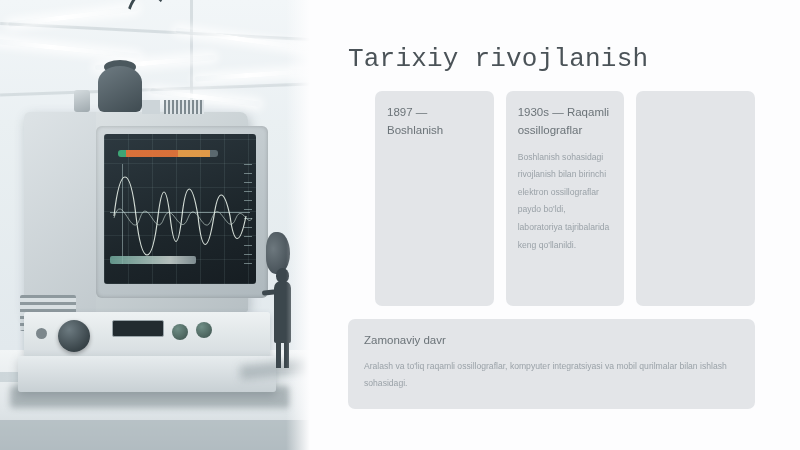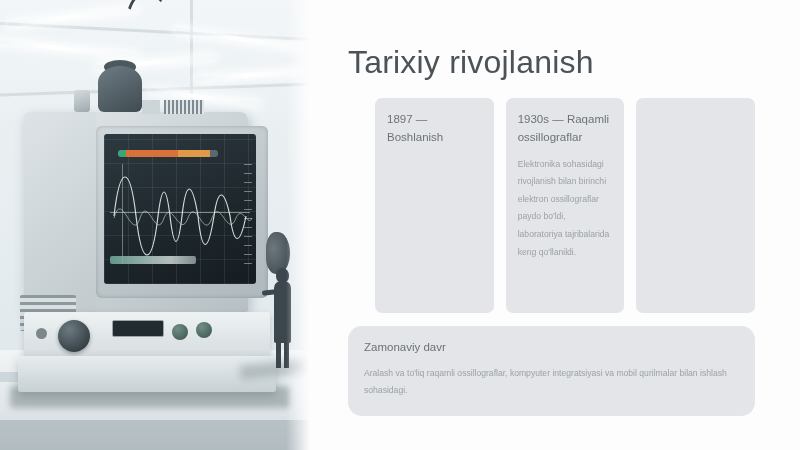--- a/index.html
+++ b/index.html
@@ -217,25 +217,26 @@
     background: linear-gradient(90deg, rgba(253,253,254,0), #fdfdfe);
   }
 
   
   .content {
     position: relative;
     flex: 1 1 auto;
     padding: 44px 45px 0 38px;
   }
   .title {
-    font-size: 32px;
+    font-size: 26px;
     font-weight: 400;
     color: #4b5358;
     letter-spacing: .2px;
     margin-bottom: 17px;
+    font-family: Liberation Mono, monospace;
   }
   .cards-row {
     display: flex;
     gap: 12px;
     margin-left: 27px;
   }
   .card {
     background: #e3e5e8;
     border-radius: 7px;
     padding: 13px 12px 12px 12px;
@@ -252,21 +253,21 @@
     margin-bottom: 9px;
   }
   .card-text {
     font-size: 8.6px;
     color: #9aa2a8;
     line-height: 2.05;
   }
   .wide-card {
     margin-top: 13px;
     background: #e3e5e8;
-    border-radius: 14px;
+    border-radius: 7px;
     padding: 15px 16px 16px 16px;
     height: 90px;
     overflow: hidden;
   }
   .wide-title {
     font-size: 11.5px;
     color: #6b7378;
     margin-bottom: 12px;
   }
   .wide-text {
@@ -352,21 +353,21 @@
 
   <div class="content">
     <div class="title">Tarixiy rivojlanish</div>
 
     <div class="cards-row">
       <div class="card">
         <div class="card-title">1897 — Boshlanish</div>
       </div>
       <div class="card">
         <div class="card-title">1930s — Raqamli ossillograflar</div>
-        <div class="card-text">Elektronika sohasidagi rivojlanish bilan birinchi elektron ossillograflar paydo bo'ldi, laboratoriya tajribalarida keng qo'llanildi.</div>
+        <div class="card-text">Boshlanish sohasidagi rivojlanish bilan birinchi elektron ossillograflar paydo bo'ldi, laboratoriya tajribalarida keng qo'llanildi.</div>
       </div>
       <div class="card">
       </div>
     </div>
 
     <div class="wide-card">
       <div class="wide-title">Zamonaviy davr</div>
       <div class="wide-text">Aralash va to'liq raqamli ossillograflar, kompyuter integratsiyasi va mobil qurilmalar bilan ishlash sohasidagi.</div>
     </div>
   </div>

